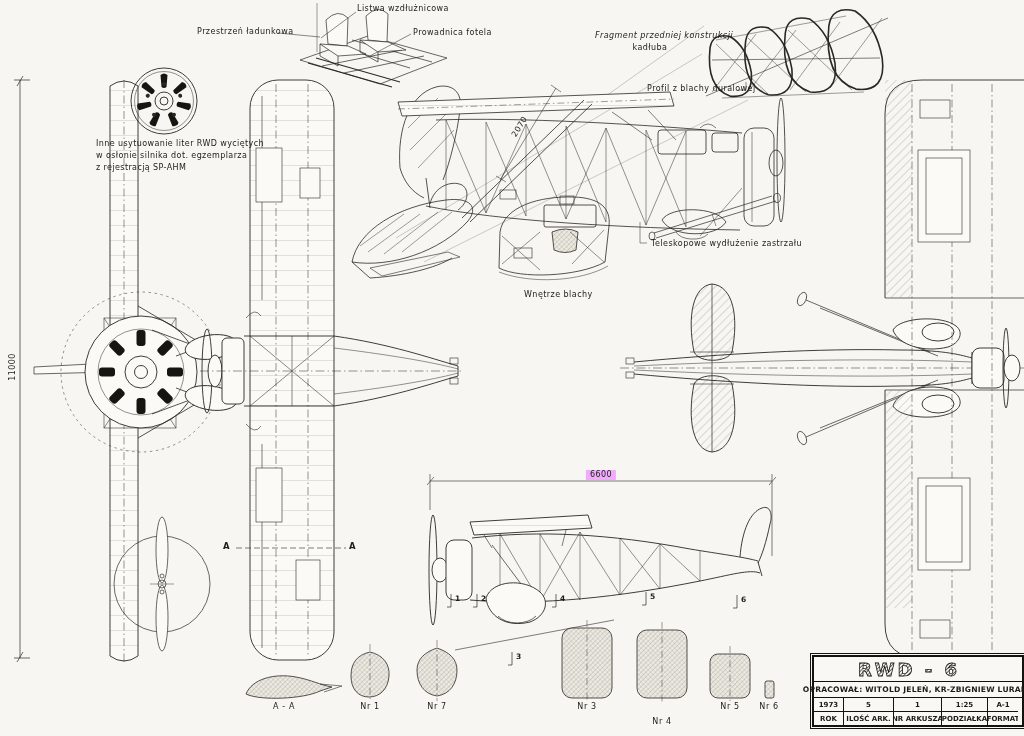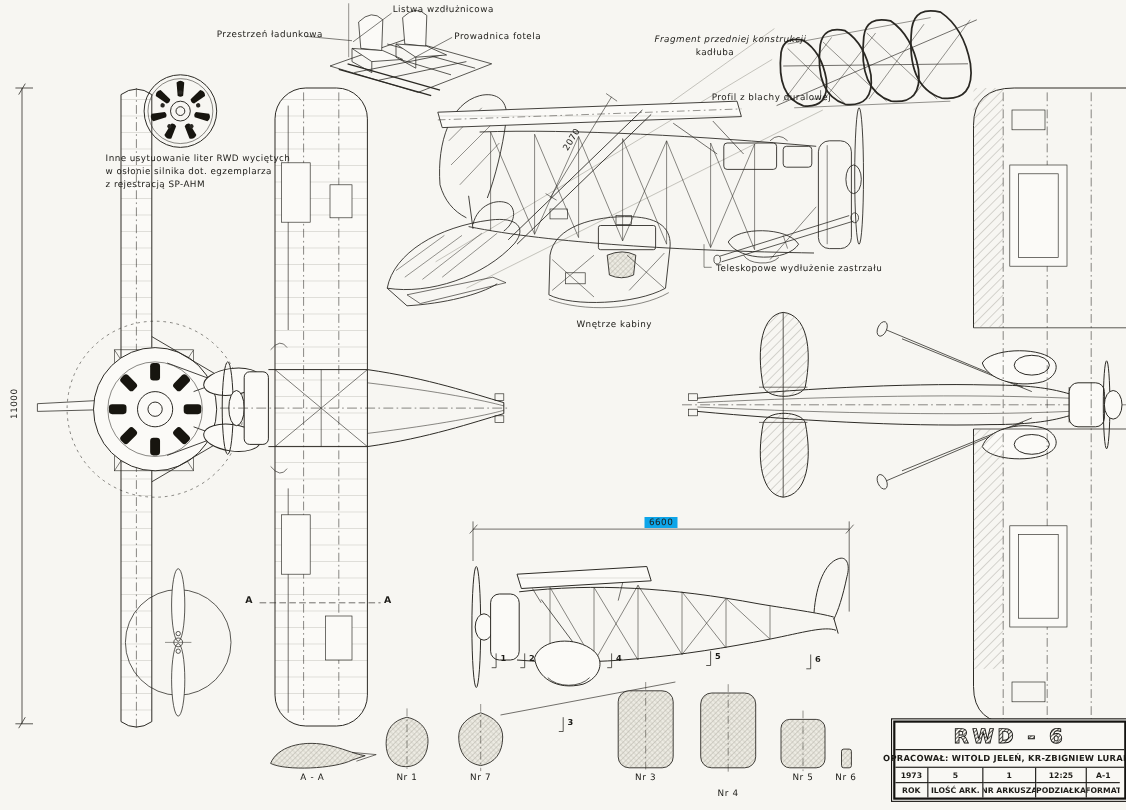--- a/index.html
+++ b/index.html
@@ -12,21 +12,21 @@
   .rot90{transform:rotate(-90deg);transform-origin:center;}
   .rot60{transform:rotate(-58deg);transform-origin:center;}
   .note{position:absolute;left:96px;top:138px;font-size:8px;letter-spacing:0.4px;line-height:12px;color:#1d1c18;}
   .note span{display:block;white-space:nowrap;}
   .seclbl{position:absolute;top:702px;font-size:8px;letter-spacing:0.6px;transform:translateX(-50%);}
   .stnum{position:absolute;font-size:7.5px;font-weight:bold;}
   .cutA{position:absolute;font-size:8.5px;font-weight:bold;}
   
   .titleblock{position:absolute;left:812px;top:655px;width:208px;background:#f9f8f4;
               border:2px solid #141310;box-shadow:0 0 0 1px #f9f8f4,0 0 0 2px #141310;}
-  .tb-title{height:24px;border-bottom:1.5px solid #141310;display:flex;align-items:center;justify-content:center;}
+  .tb-title{height:24px;border-bottom:1.5px solid #141310;display:flex;align-items:center;justify-content:flex-start;}
   .tb-row{height:15px;border-bottom:1.5px solid #141310;display:flex;align-items:center;justify-content:center;
           font-size:7.6px;font-weight:bold;letter-spacing:0.2px;white-space:nowrap;}
   .tb-grid{display:grid;grid-template-columns:30px 50px 48px 46px 30px;}
   .tb-grid .cell{border-right:1.5px solid #141310;border-bottom:1.5px solid #141310;
                  display:flex;align-items:center;justify-content:center;height:13px;
                  font-size:7px;font-weight:bold;white-space:nowrap;overflow:hidden;}
   .tb-grid .cell:nth-child(5n){border-right:none;}
   .tb-grid .cell.last{border-bottom:none;}
 </style>
 </head>
@@ -473,31 +473,31 @@
   </g>
 </svg>
 
 <div class="lbl" style="left:197px;top:27px;">Przestrzeń ładunkowa</div>
 <div class="lbl" style="left:357px;top:4px;">Listwa wzdłużnicowa</div>
 <div class="lbl" style="left:413px;top:28px;">Prowadnica fotela</div>
 <div class="lbl c" style="left:664px;top:31px;font-style:italic;">Fragment przedniej konstrukcji</div>
 <div class="lbl c" style="left:650px;top:43px;">kadłuba</div>
 <div class="lbl" style="left:647px;top:84px;">Profil z blachy duralowej</div>
 <div class="lbl" style="left:651px;top:239px;">Teleskopowe wydłużenie zastrzału</div>
-<div class="lbl" style="left:524px;top:290px;">Wnętrze kabiny</div>
+<div class="lbl" style="left:524px;top:290px;">Wnętrze blachy</div>
 
 <div class="note">
   <span>Inne usytuowanie liter RWD wyciętych</span>
   <span>w osłonie silnika   dot. egzemplarza</span>
   <span>z rejestracją   SP-AHM</span>
 </div>
 
 <div class="lbl rot90" style="left:-7px;top:362px;width:40px;text-align:center;">11000</div>
 <div class="lbl rot60" style="left:505px;top:122px;width:30px;text-align:center;">2070</div>
-<div class="lbl c" style="left:601px;top:470px;background:#0ea5e9;padding:0 4px;">6600</div>
+<div class="lbl c" style="left:601px;top:470px;background:#f0abfc;padding:0 4px;">6600</div>
 
 <div class="cutA" style="left:223px;top:541px;">A</div>
 <div class="cutA" style="left:349px;top:541px;">A</div>
 
 <div class="seclbl" style="left:284px;">A - A</div>
 <div class="seclbl" style="left:370px;">Nr 1</div>
 <div class="seclbl" style="left:437px;">Nr 7</div>
 <div class="seclbl" style="left:587px;">Nr 3</div>
 <div class="seclbl" style="left:662px;margin-top:15px;">Nr 4</div>
 <div class="seclbl" style="left:730px;">Nr 5</div>
@@ -520,21 +520,21 @@
         </pattern>
       </defs>
       <text x="95" y="17.5" text-anchor="middle" font-family="DejaVu Sans, sans-serif" font-size="18" font-weight="bold" letter-spacing="3" fill="url(#tstripe)" stroke="#141310" stroke-width="0.8">RWD - 6</text>
     </svg>
   </div>
   <div class="tb-row">OPRACOWAŁ: WITOLD JELEŃ, KR-ZBIGNIEW LURANC</div>
   <div class="tb-grid">
     <div class="cell">1973</div>
     <div class="cell">5</div>
     <div class="cell">1</div>
-    <div class="cell">12:25</div>
+    <div class="cell">1:25</div>
     <div class="cell">A-1</div>
     <div class="cell last">ROK</div>
     <div class="cell last">ILOŚĆ ARK.</div>
     <div class="cell last">NR ARKUSZA</div>
     <div class="cell last">PODZIAŁKA</div>
     <div class="cell last">FORMAT</div>
   </div>
 </div>
 
 </div>

